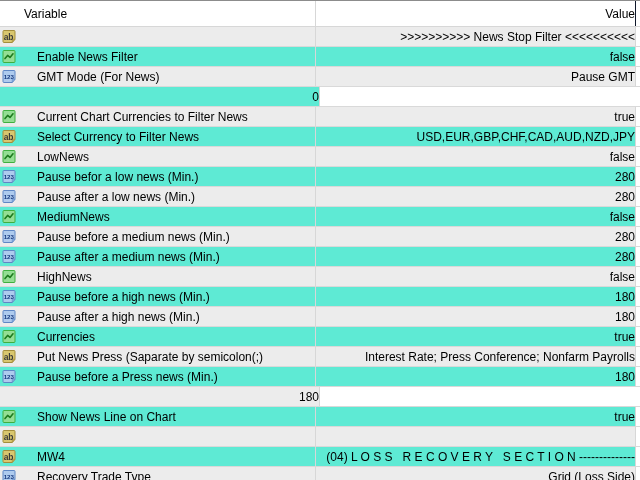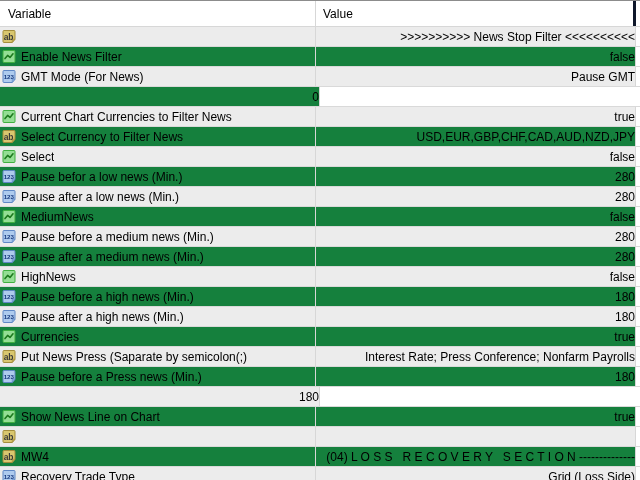--- a/index.html
+++ b/index.html
@@ -15,31 +15,31 @@
     border-top: 1px solid #8c8c8c;
   }
 
   .hdr-row {
     display: flex;
     height: 26px;
     background: #ffffff;
     border-bottom: 1px solid #d7d7d7;
   }
   .hdr-cell { display: flex; align-items: center; overflow: hidden; white-space: nowrap; }
-  .hdr-var { width: 316px; padding-left: 8px; border-right: 1px solid #d7d7d7; }
-  .hdr-val { width: 320px; padding-left: 7px; border-right: 3px solid #0f172a; }
+  .hdr-var { width: 316px; padding-left: 24px; border-right: 1px solid #d7d7d7; }
+  .hdr-val { width: 320px; padding-left: 7px; border-right: 1px solid #0f172a; justify-content: flex-end; }
   .hdr-rest { flex: 1; }
 
   .row {
     display: flex;
     height: 20px;
     border-bottom: 1px solid #d9d9d9;
   }
   .row.odd .cell-var, .row.odd .cell-val { background: #ececec; }
-  .row.even .cell-var, .row.even .cell-val { background: #15803d; }
+  .row.even .cell-var, .row.even .cell-val { background: #5eead4; }
 
   .cell-var {
     width: 316px;
     display: flex;
     align-items: center;
     padding-left: 2px;
     border-right: 1px solid #d7d7d7;
     overflow: hidden;
     white-space: nowrap;
   }
@@ -51,21 +51,21 @@
     border-right: 1px solid #d7d7d7;
     overflow: hidden;
     white-space: nowrap;
     justify-content: flex-end;
   }
   .cell-rest { flex: 1; background: #ffffff; }
 
   .type-icon {
     width: 14px;
     height: 13px;
-    margin-right: 5px;
+    margin-right: 21px;
     flex: 0 0 auto;
     display: inline-flex;
   }
   .txt {
     white-space: pre;
     overflow: hidden;
   }
 </style>
 </head>
 <body>
@@ -166,21 +166,21 @@
     <div class="cell-rest"></div>
   </div>
       <div class="row odd">
     <div class="cell-var">
       <span class="type-icon">
             <svg width="14" height="13" viewBox="0 0 14 13">
               <path d="M1 1.5 Q1 0.5 2 0.5 L12 0.5 Q13 0.5 13 1.5 L13 11.5 Q13 12.5 12 12.5 L2 12.5 Q1 12.5 1 11.5 Z" fill="#94de94" stroke="#3fae3f"></path>
               <polyline points="3,8.6 5.6,5.4 8,7.4 11,3.8" fill="none" stroke="#1e7a1e" stroke-width="1.6" stroke-linecap="round" stroke-linejoin="round"></polyline>
             </svg>
           </span>
-      <span class="txt var-txt">Select</span>
+      <span class="txt var-txt">LowNews</span>
     </div>
     <div class="cell-val">
       <span class="txt val-txt">false</span>
     </div>
     <div class="cell-rest"></div>
   </div>
       <div class="row even">
     <div class="cell-var">
       <span class="type-icon">
             <svg width="14" height="13" viewBox="0 0 14 13">

